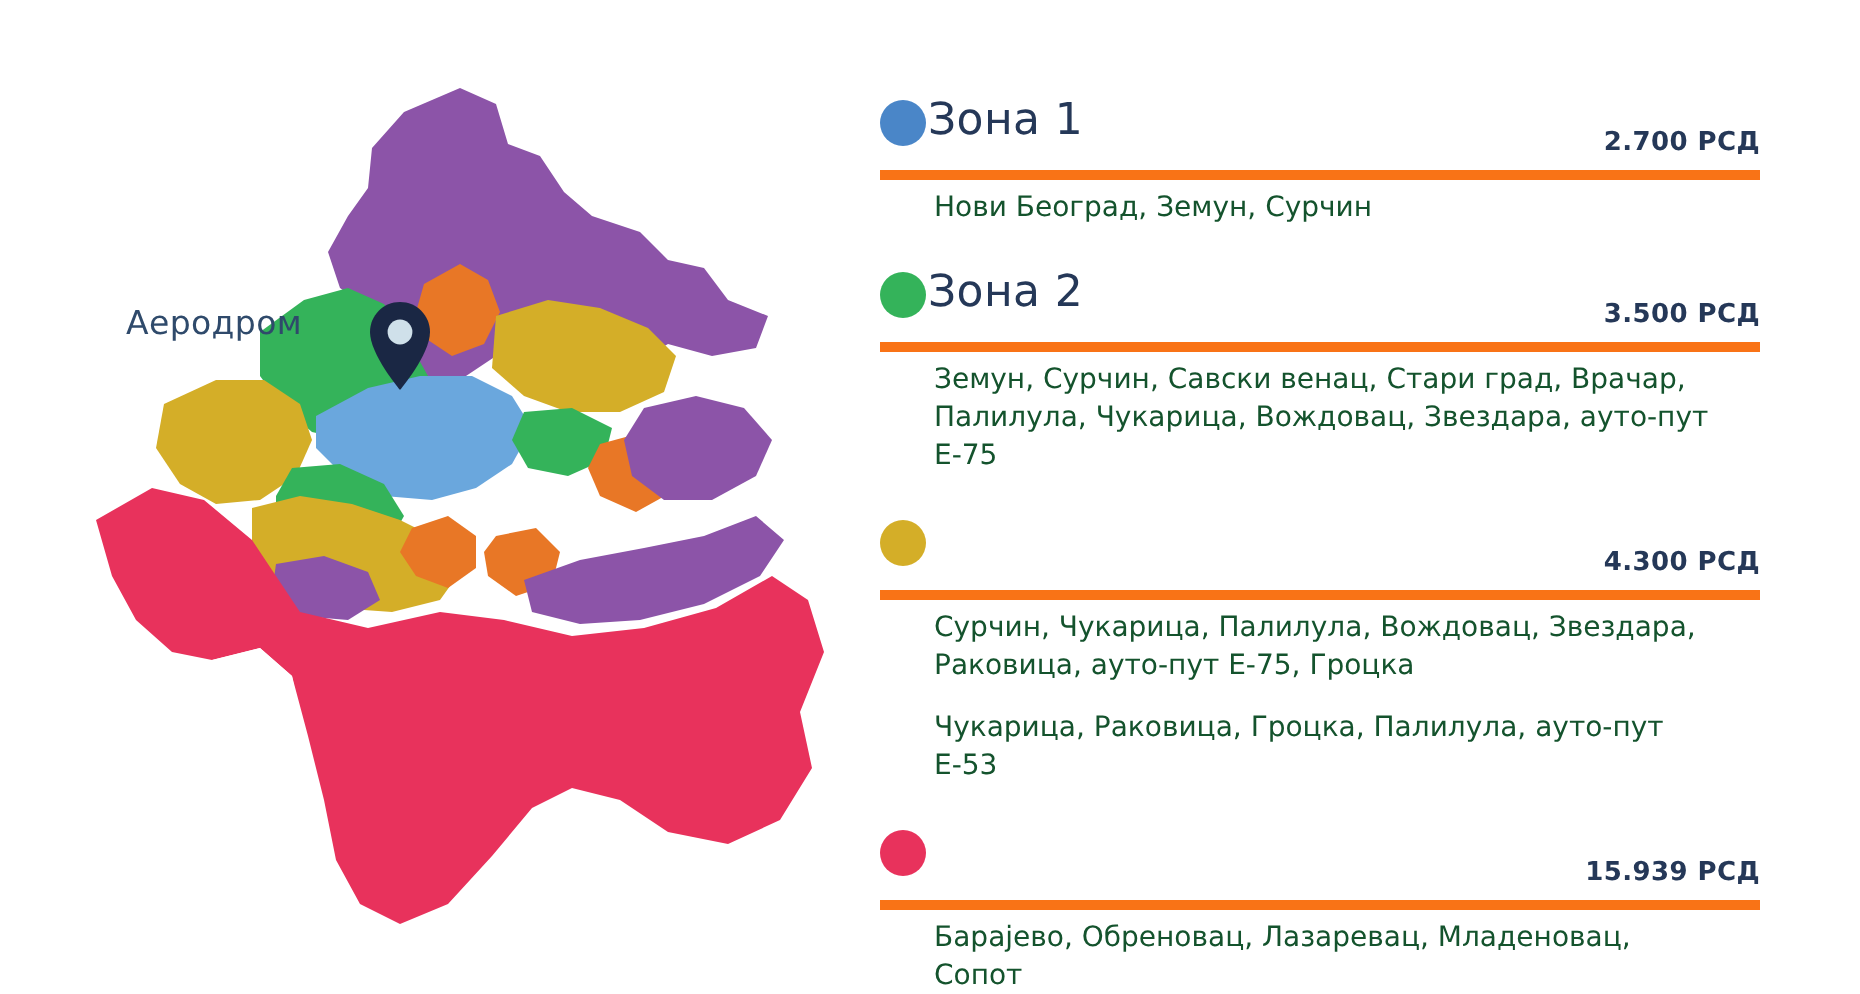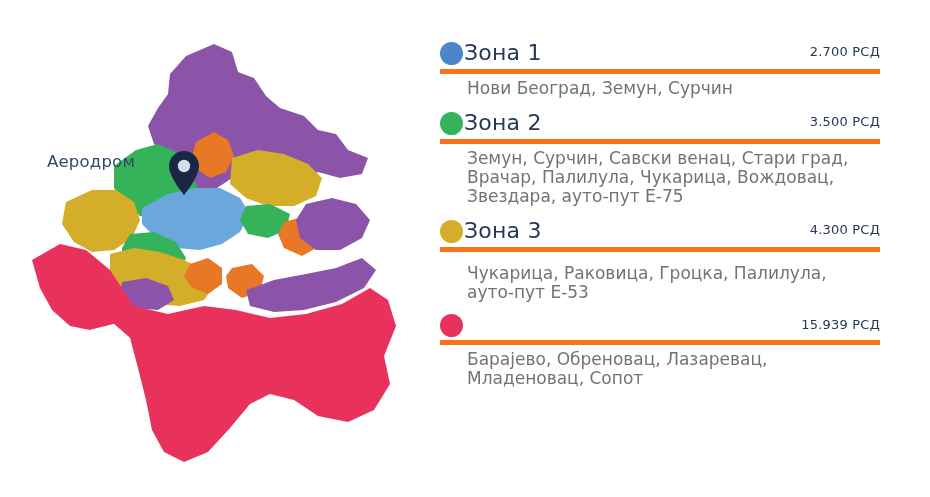--- a/index.html
+++ b/index.html
@@ -11,21 +11,21 @@
     width: 930px;
     height: 497px;
     position: relative;
     overflow: hidden;
     font-family: "DejaVu Sans", "Liberation Sans", sans-serif;
   }
 
   
   #map-panel {
     position: absolute;
-    left: 0;
+    left: 16px;
     top: 0;
     width: 430px;
     height: 374px;
   }
   #map-svg {
     position: absolute;
     left: 18px;
     top: 38px;
     width: 400px;
     height: 430px;
@@ -68,31 +68,32 @@
     font-size: 22px;
     color: #253858;
     font-weight: 400;
     letter-spacing: 0.2px;
     line-height: 26px;
     white-space: nowrap;
   }
   .zone-price {
     margin-left: auto;
     font-size: 13px;
-    font-weight: normal;
+    font-weight: bold;
     color: #253858;
     letter-spacing: 0.2px;
     white-space: nowrap;
     padding-bottom: 3px;
+    margin-top: 24px;
   }
   .zone-desc {
     margin-top: 5px;
     margin-left: 27px;
-    font-size: 17px;
-    color: #737373;
+    font-size: 14px;
+    color: #14532d;
     line-height: 19px;
     max-width: 390px;
   }
 </style>
 </head>
 <body>
 
 <div id="map-panel">
 
   <svg id="map-svg" viewBox="0 0 400 430">
@@ -171,23 +172,23 @@
       <span class="zone-dot" style="background:#34b35a"></span>
       <span class="zone-title">Зона 2</span>
       <span class="zone-price">3.500 РСД</span>
     </div>
     <div class="zone-desc">Земун, Сурчин, Савски венац, Стари град, Врачар, Палилула, Чукарица, Вождовац, Звездара, ауто-пут Е-75</div>
   </div>
 
   <div class="zone-row">
     <div class="zone-head">
       <span class="zone-dot" style="background:#d4ae28"></span>
-      <span class="zone-title">Зона 3</span>
       <span class="zone-price">4.300 РСД</span>
     </div>
+    <div class="zone-desc">Сурчин, Чукарица, Палилула, Вождовац, Звездара, Раковица, ауто-пут Е-75, Гроцка</div>
   </div>
 
   <div class="zone-row">
     <div class="zone-desc">Чукарица, Раковица, Гроцка, Палилула, ауто-пут Е-53</div>
   </div>
 
 
   <div class="zone-row">
     <div class="zone-head">
       <span class="zone-dot" style="background:#e8325c"></span>

